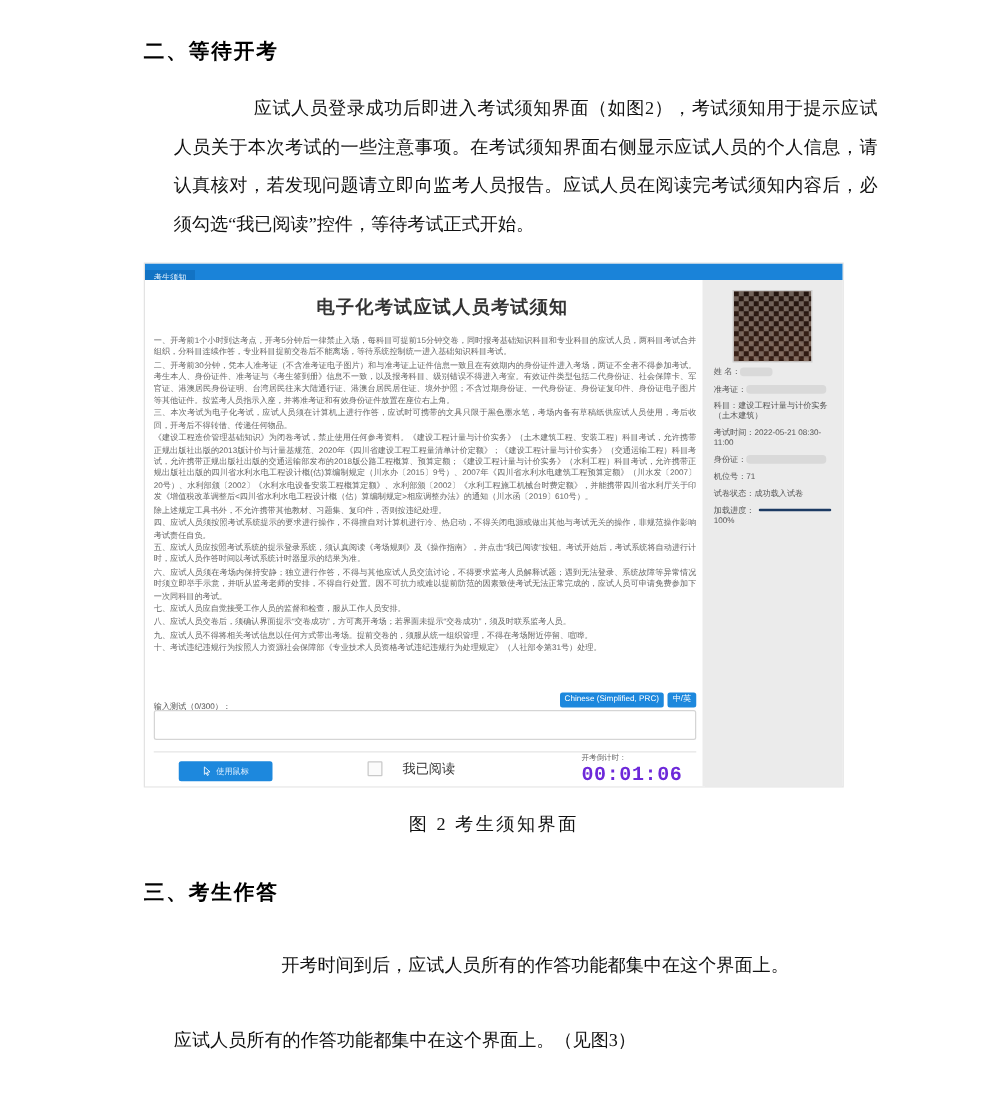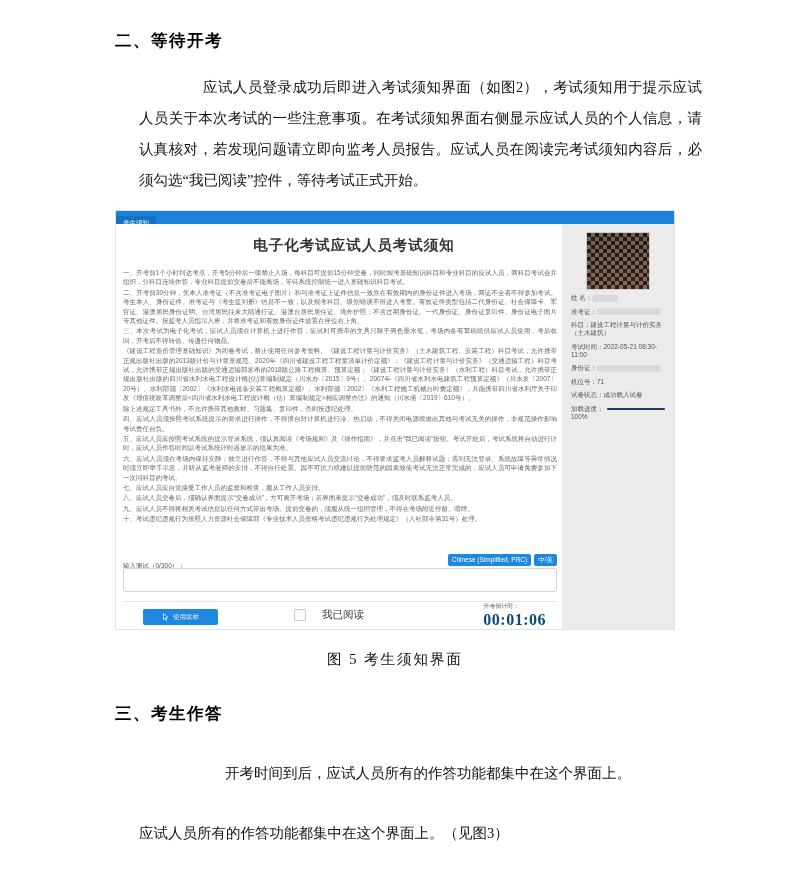--- a/index.html
+++ b/index.html
@@ -70,22 +70,22 @@
   }
   .mouse-btn svg { width:8px; height:8px; }
   .read-wrap { position:absolute; left:178px; top:6px; display:flex; align-items:center; gap:16px; }
   .checkbox {
     width:12px; height:12px; border:1px solid #c9c9c9; background:#fbfbfb; border-radius:1px;
   }
   .read-label { font-size:10.5px; color:#333; }
   .countdown-wrap { position:absolute; right:18px; top:0; text-align:left; }
   .countdown-label { font-size:6px; color:#666; }
   .countdown {
-    font-size:16px; font-weight:bold; color:#0c4a6e; letter-spacing:0.5px;
-    font-family:Liberation Serif, serif;
+    font-size:16px; font-weight:bold; color:#6d28d9; letter-spacing:0.5px;
+    font-family:Liberation Mono, monospace;
   }
   
   .ui-sidebar {
     position:absolute; right:0; top:13px; width:112px; height:405px; background:#ebebeb;
   }
   .photo {
     position:absolute; left:24px; top:8px; width:64px; height:58px;
     background:
       repeating-conic-gradient(#6e4c3c 0% 25%, #8d6a55 0% 50%) 0 0 / 12px 12px,
       linear-gradient(#4a3b33,#7c5c49);
@@ -175,19 +175,19 @@
           <div class="sb-row"><span class="sb-label">科目：</span><span class="sb-value">建设工程计量与计价实务（土木建筑）</span></div>
           <div class="sb-row"><span class="sb-label">考试时间：</span><span class="sb-value">2022-05-21 08:30-11:00</span></div>
           <div class="sb-row"><span class="sb-label">身份证：</span><span class="redacted" style="width: 64px;"></span></div>
           <div class="sb-row"><span class="sb-label">机位号：</span><span class="sb-value">71</span></div>
           <div class="sb-row"><span class="sb-label">试卷状态：</span><span class="sb-value">成功载入试卷</span></div>
           <div class="sb-row"><span class="sb-label">加载进度：</span><span class="progress-line"></span><span class="sb-value">100%</span></div>
         </div>
     </div>
   </div>
 
-  <div class="fig-caption">图 5  考生须知界面</div>
+  <div class="fig-caption">图 2  考生须知界面</div>
 
   <div class="doc-heading h-sec3">三、考生作答</div>
   <div class="doc-para p-sec3-l1">开考时间到后，应试人员所有的作答功能都集中在这个界面上。</div>
   <div class="doc-para p-sec3-l2">应试人员所有的作答功能都集中在这个界面上。（见图3）</div>
 
 </div>
 
 </body></html>

